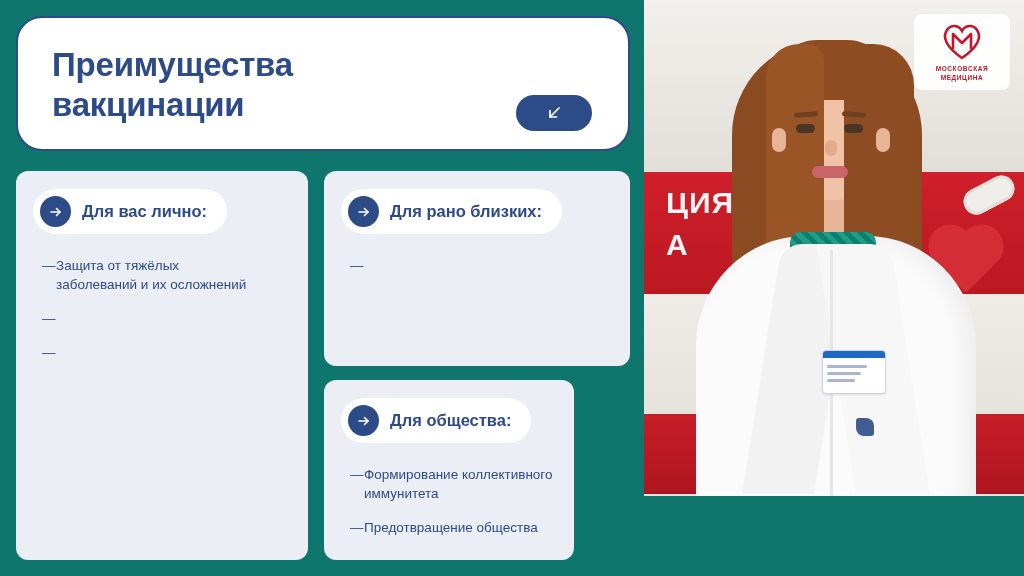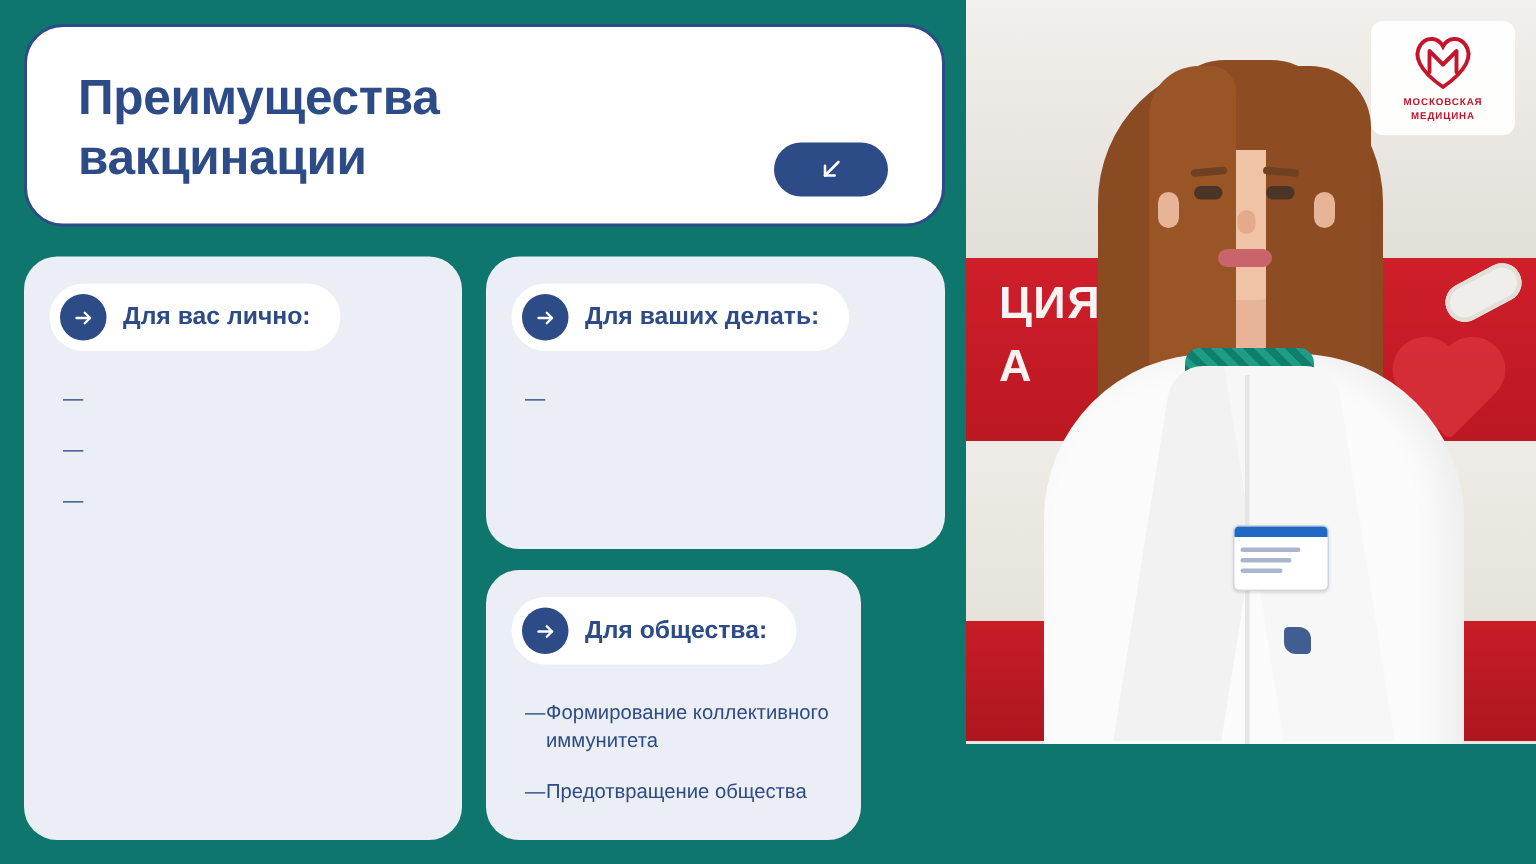--- a/index.html
+++ b/index.html
@@ -67,21 +67,21 @@
     display: flex;
     align-items: center;
     justify-content: center;
   }
   .arrow-pill svg { display: block; }
 
   
   .panel {
     position: absolute;
     background: #eceef5;
-    border-radius: 22px;
+    border-radius: 12px;
     box-sizing: border-box;
   }
   .panel-a { left: 0;    top: 155px; width: 292px; height: 389px; }
   .panel-b { left: 308px; top: 155px; width: 306px; height: 195px; }
   .panel-c { left: 308px; top: 364px; width: 250px; height: 180px; }
 
   
   .chip {
     position: absolute;
     left: 17px;
@@ -373,41 +373,43 @@
               <line x1="3" y1="8" x2="12" y2="8"></line>
               <polyline points="8.5,4.5 12,8 8.5,11.5"></polyline>
             </g>
           </svg>
         </span>
         <span class="chip-label">Для вас лично:</span>
       </div>
       <div class="bullets">
         <div class="bullet">
           <span class="dash">—</span>
+          <span class="btext">Защита от тяжёлых
+заболеваний и их осложнений</span>
         </div>
         <div class="bullet">
           <span class="dash">—</span>
         </div>
         <div class="bullet">
           <span class="dash">—</span>
         </div>
       </div>
     </div>
 
     <div class="panel panel-b">
       <div class="chip">
         <span class="chip-circle">
           <svg width="16" height="16" viewBox="0 0 16 16" aria-hidden="true">
             <g stroke="#ffffff" stroke-width="1.6" fill="none" stroke-linecap="round" stroke-linejoin="round">
               <line x1="3" y1="8" x2="12" y2="8"></line>
               <polyline points="8.5,4.5 12,8 8.5,11.5"></polyline>
             </g>
           </svg>
         </span>
-        <span class="chip-label">Для ваших делать:</span>
+        <span class="chip-label">Для рано близких:</span>
       </div>
       <div class="bullets">
         <div class="bullet">
           <span class="dash">—</span>
         </div>
       </div>
     </div>
 
     <div class="panel panel-c">
       <div class="chip">

